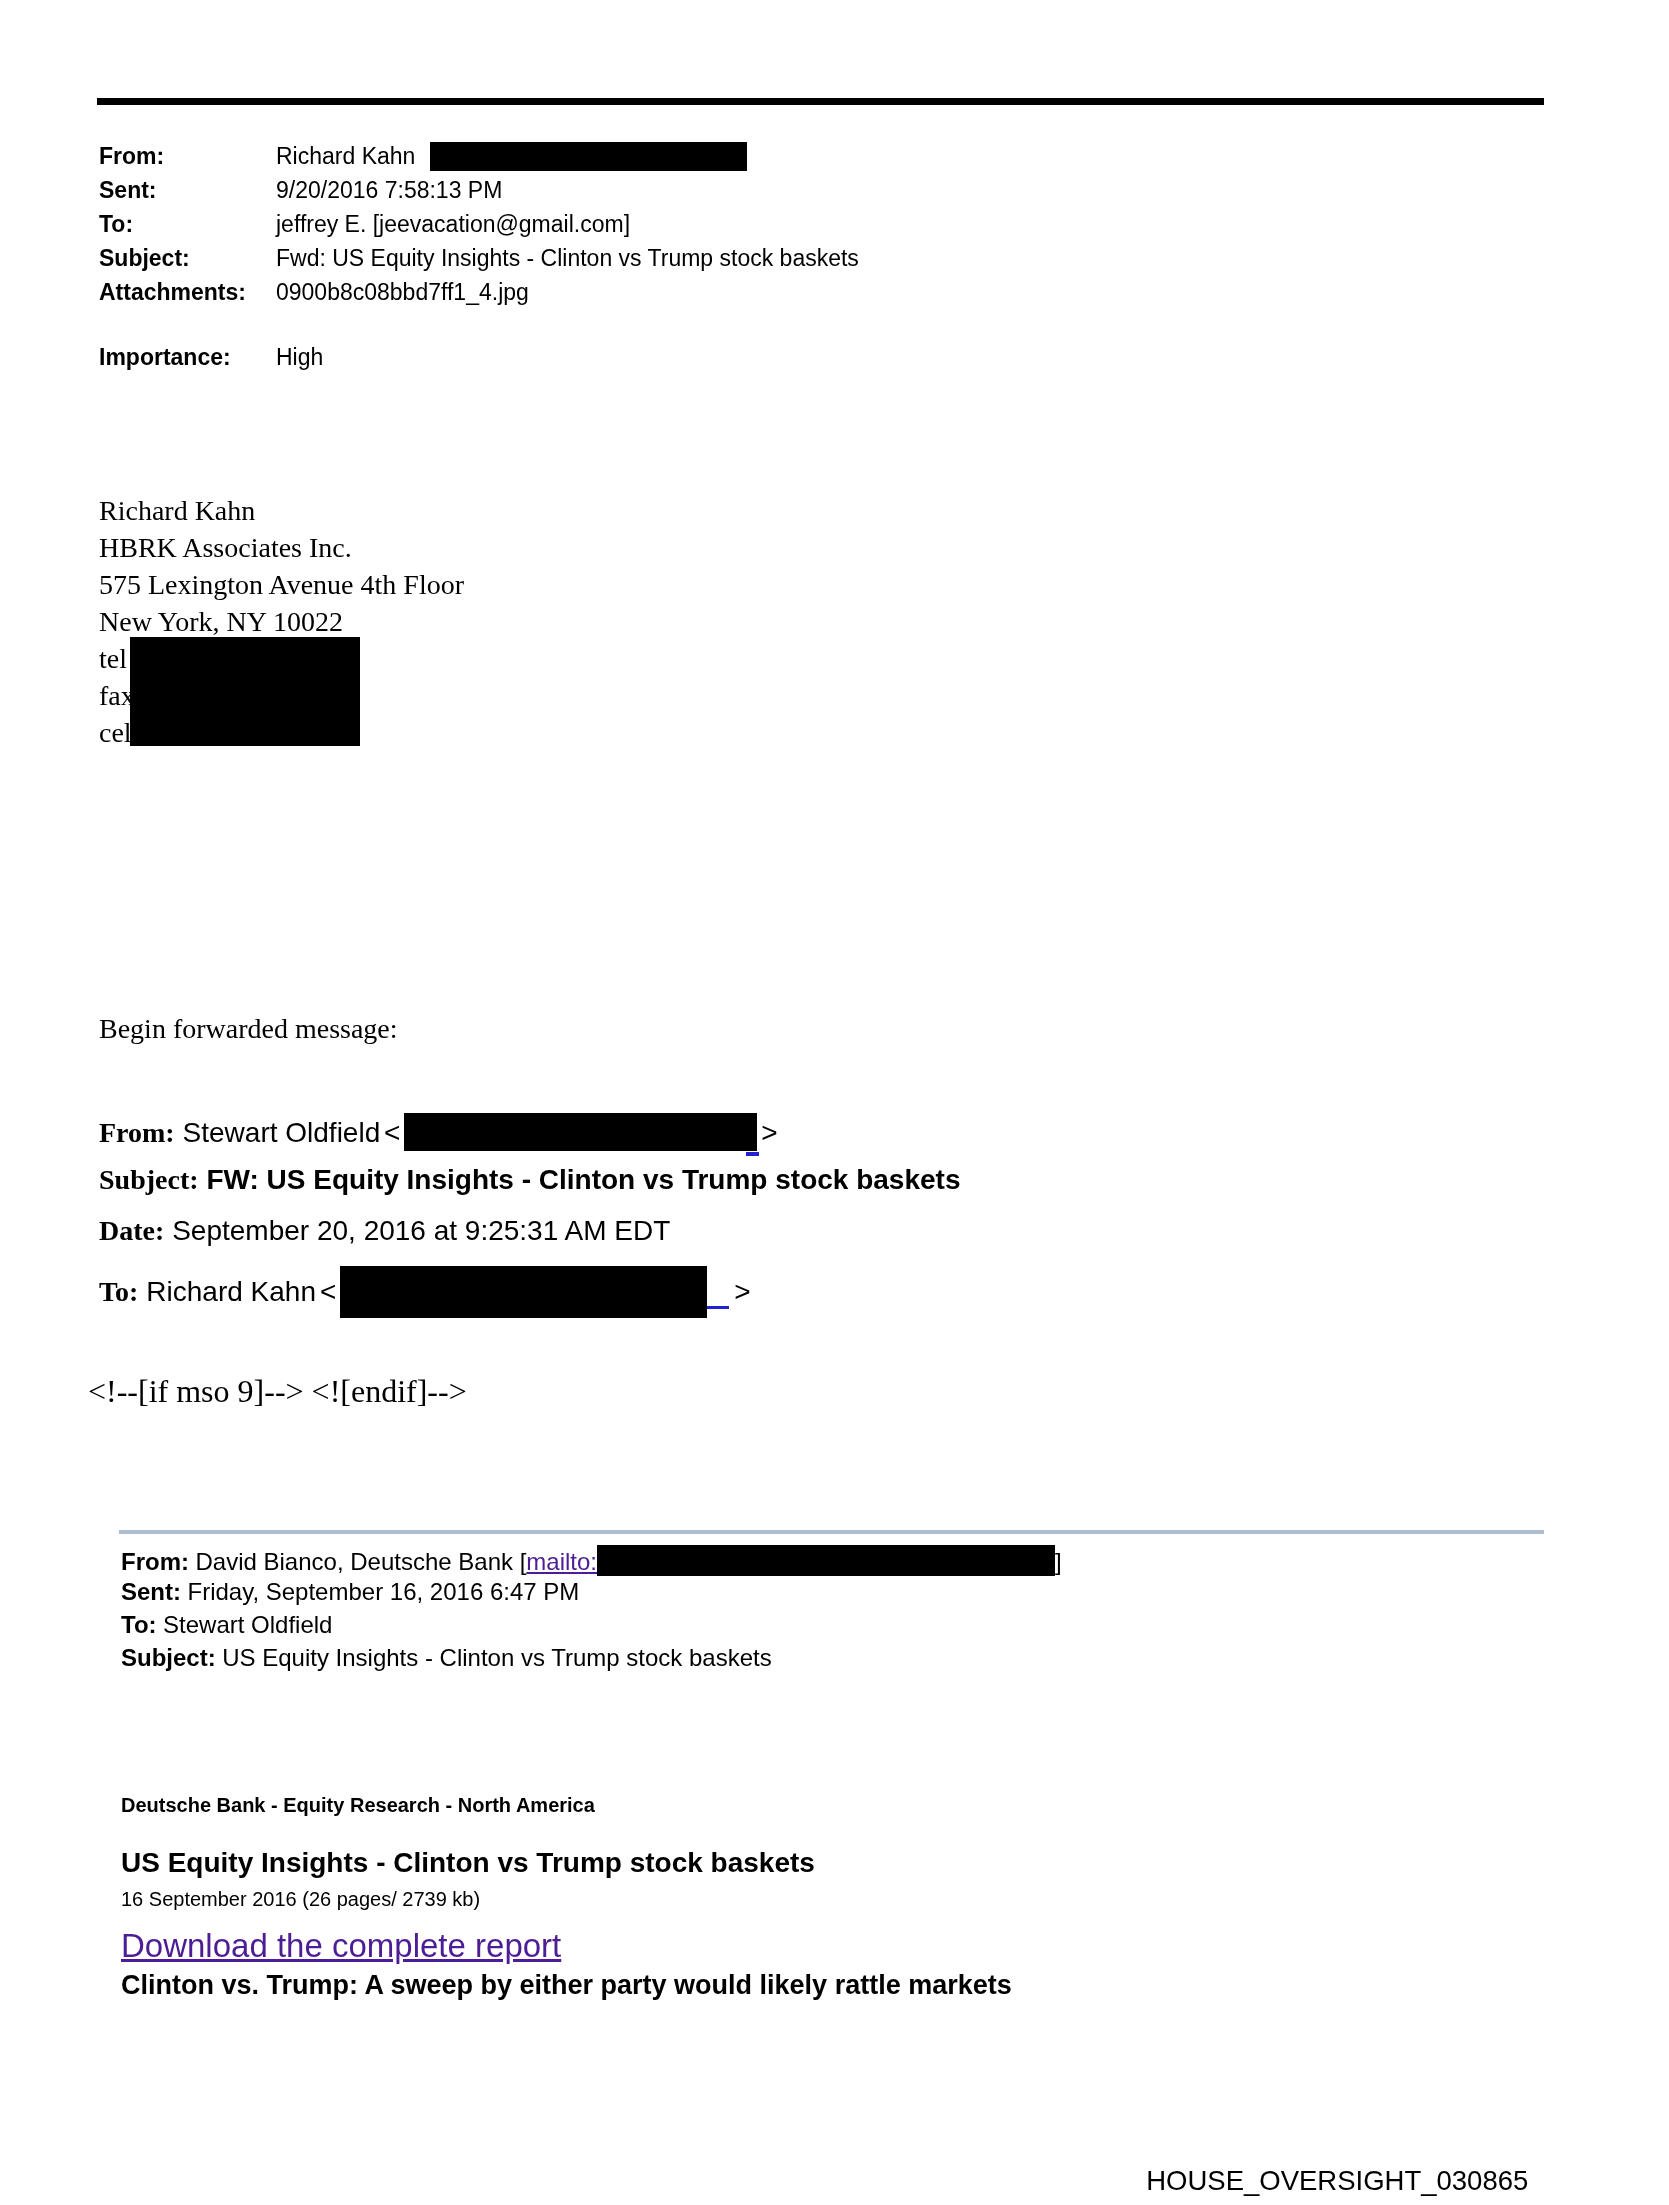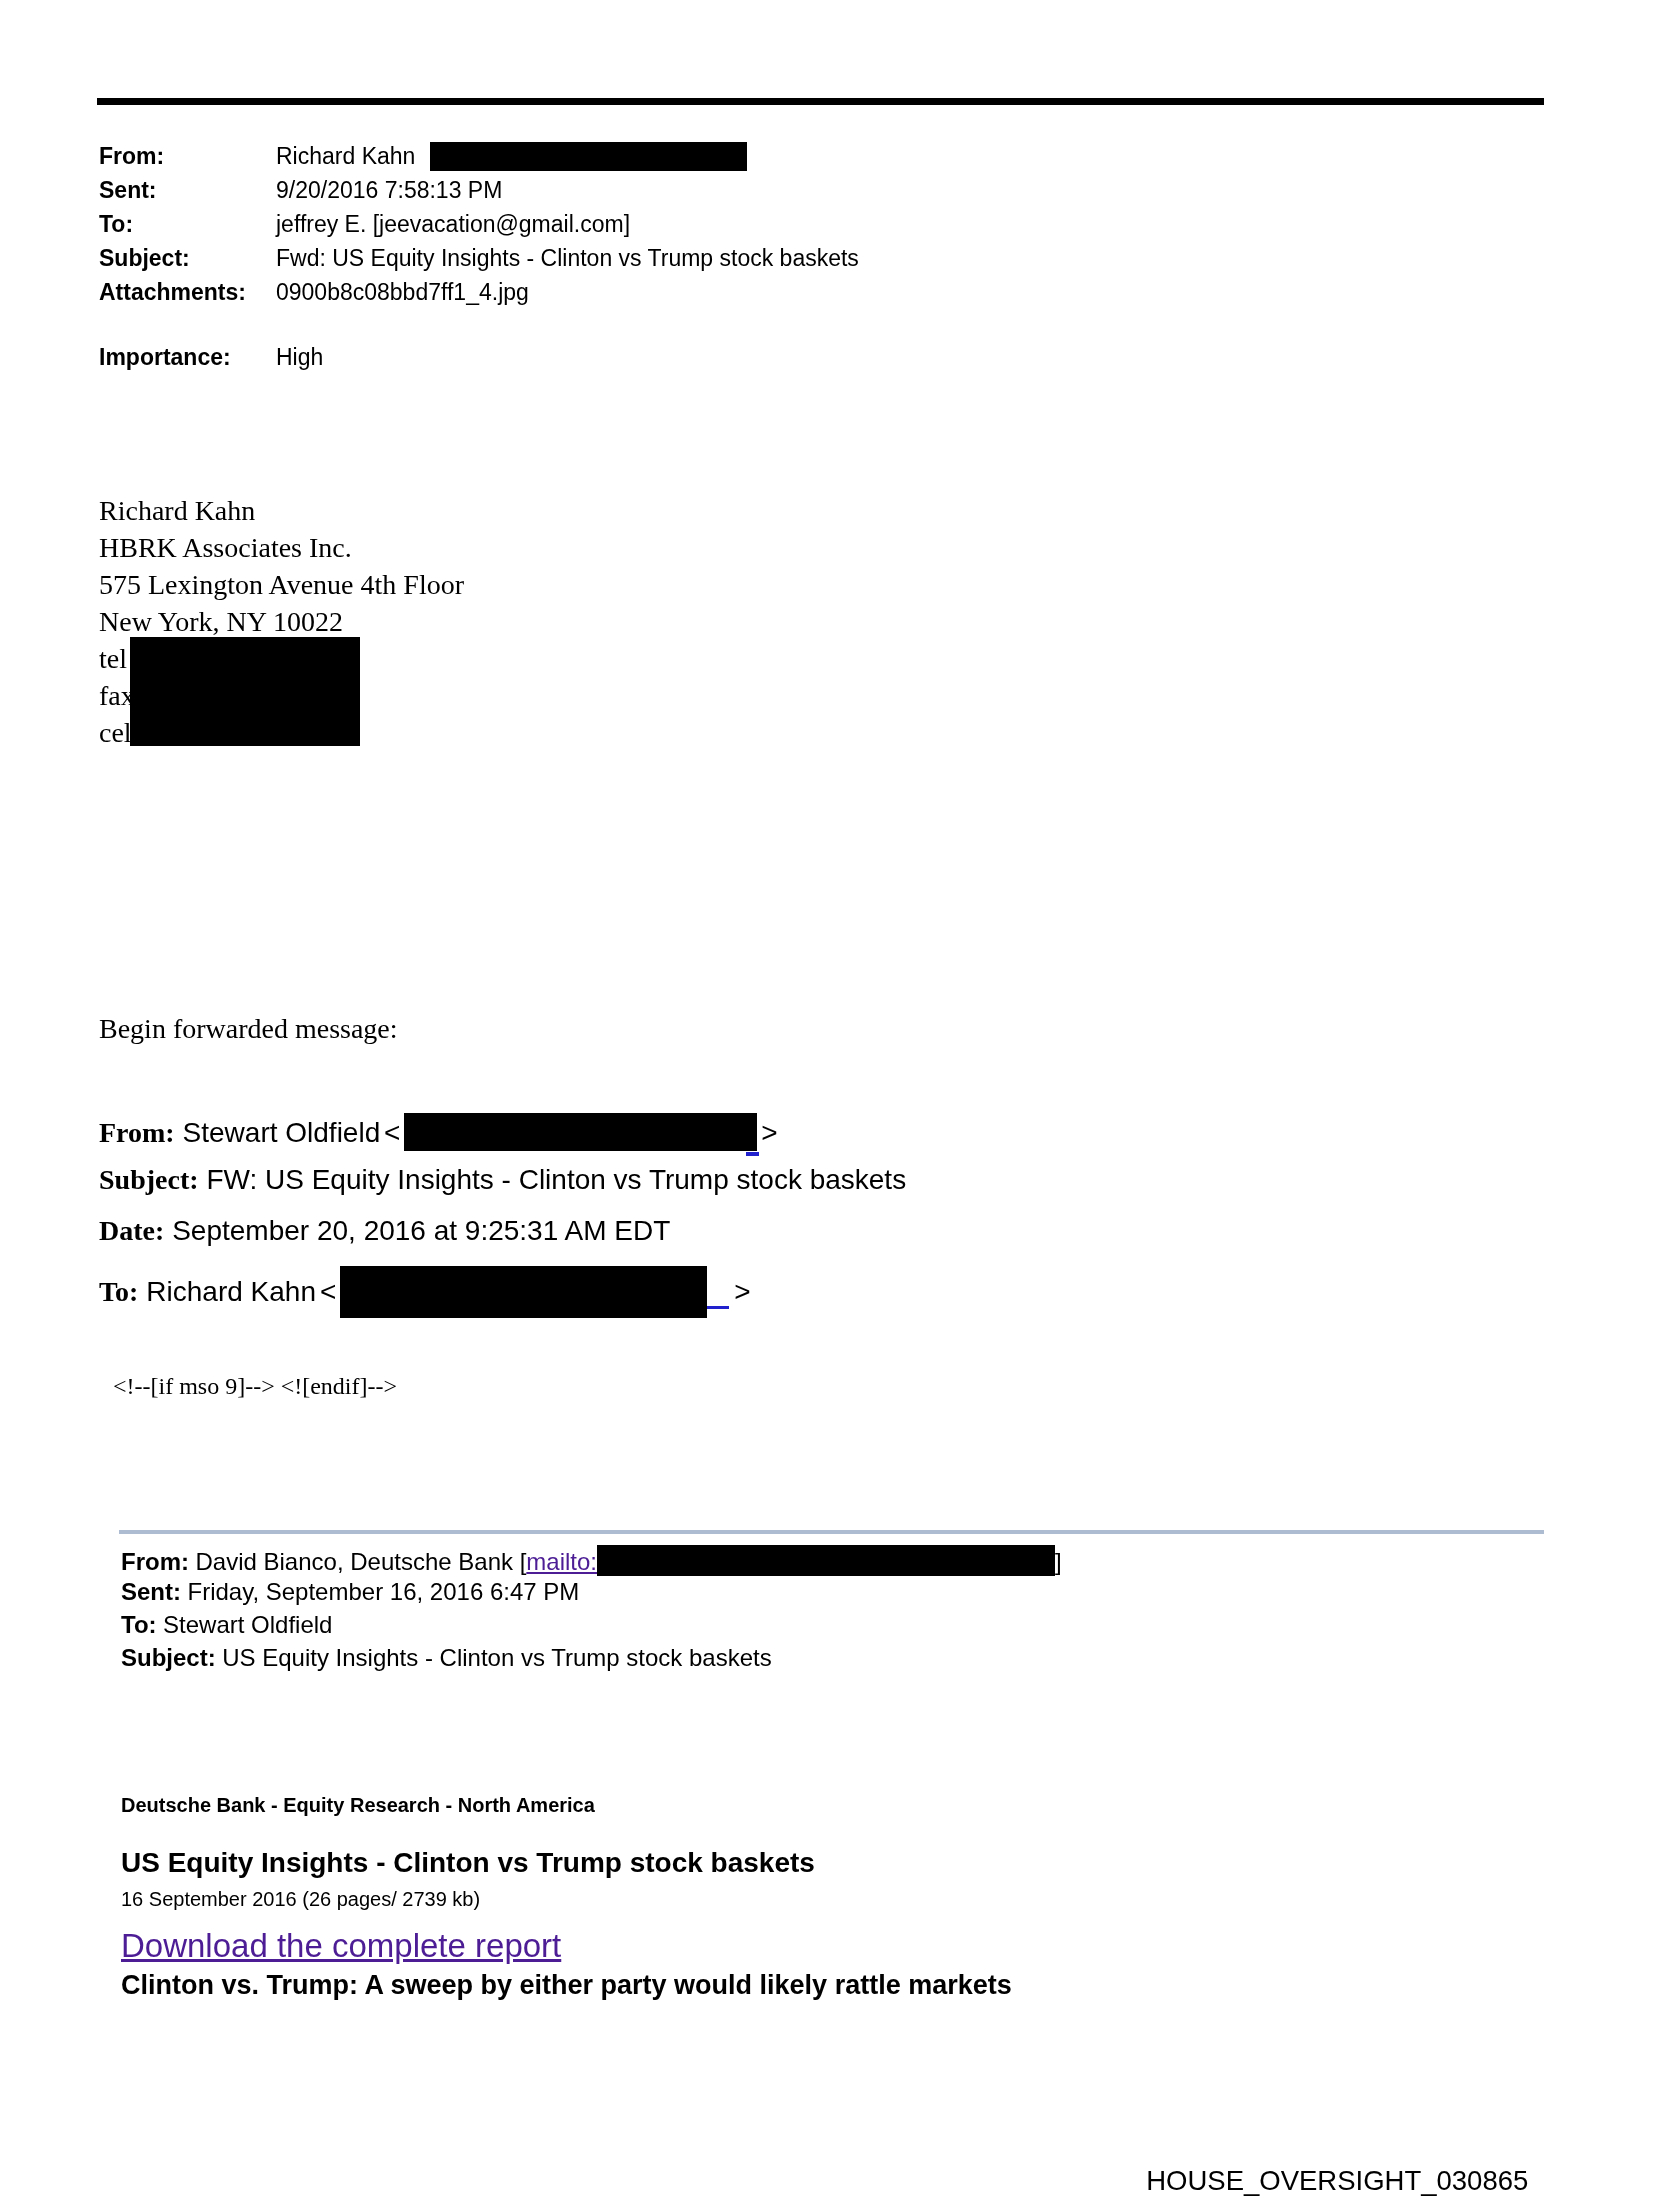--- a/index.html
+++ b/index.html
@@ -25,30 +25,30 @@
   .sig{left:99px;top:492px;font-family:"Liberation Serif",serif;font-size:28px;line-height:37px;}
   .sigline{white-space:nowrap;}
   .redact-phone{position:absolute;left:31px;top:145px;width:230px;height:109px;background:#000;}
 
   
   .fwdnotice{left:99px;top:1013px;font-family:"Liberation Serif",serif;font-size:28px;}
   .fwdhdr{left:99px;top:1113px;font-size:28px;}
   .fline{height:51px;white-space:nowrap;}
   .flabel{font-family:"Liberation Serif",serif;font-weight:bold;margin-right:7.9px;}
   .fsans{font-family:"Liberation Sans",sans-serif;}
-  .fbold{font-weight:normal;}
+  .fbold{font-weight:bold;}
   .angle{font-family:"Liberation Sans",sans-serif;margin:0 3.9px;}
   .redact-fwd-from{width:353px;height:38px;vertical-align:-9.2px;}
   .redact-fwd-to{width:367px;height:52px;vertical-align:-17px;}
   .peek{position:absolute;right:-1.3px;bottom:-4.6px;width:13px;height:3.3px;background:#2121cd;}
   .blue-stub{display:inline-block;width:22px;height:29px;border-bottom:3.3px solid #2121cd;
              vertical-align:-7.9px;margin-right:1.3px;}
 
   
-  .mso{left:113px;top:1373px;font-family:"Liberation Serif",serif;font-size:24px;}
+  .mso{left:88px;top:1373px;font-family:"Liberation Serif",serif;font-size:32px;}
 
   
   .divider{left:119px;top:1530px;width:1464px;height:3.9px;background:#aebcd2;}
 
   
   .hdr2{left:121px;top:1545px;font-size:24px;}
   .h2row{height:33px;white-space:nowrap;}
   .h2label{font-weight:bold;margin-right:6.5px;}
   .link{color:#4c1d95;text-decoration:underline;}
   .redact-mailto{width:458px;height:31px;vertical-align:-6.5px;}

